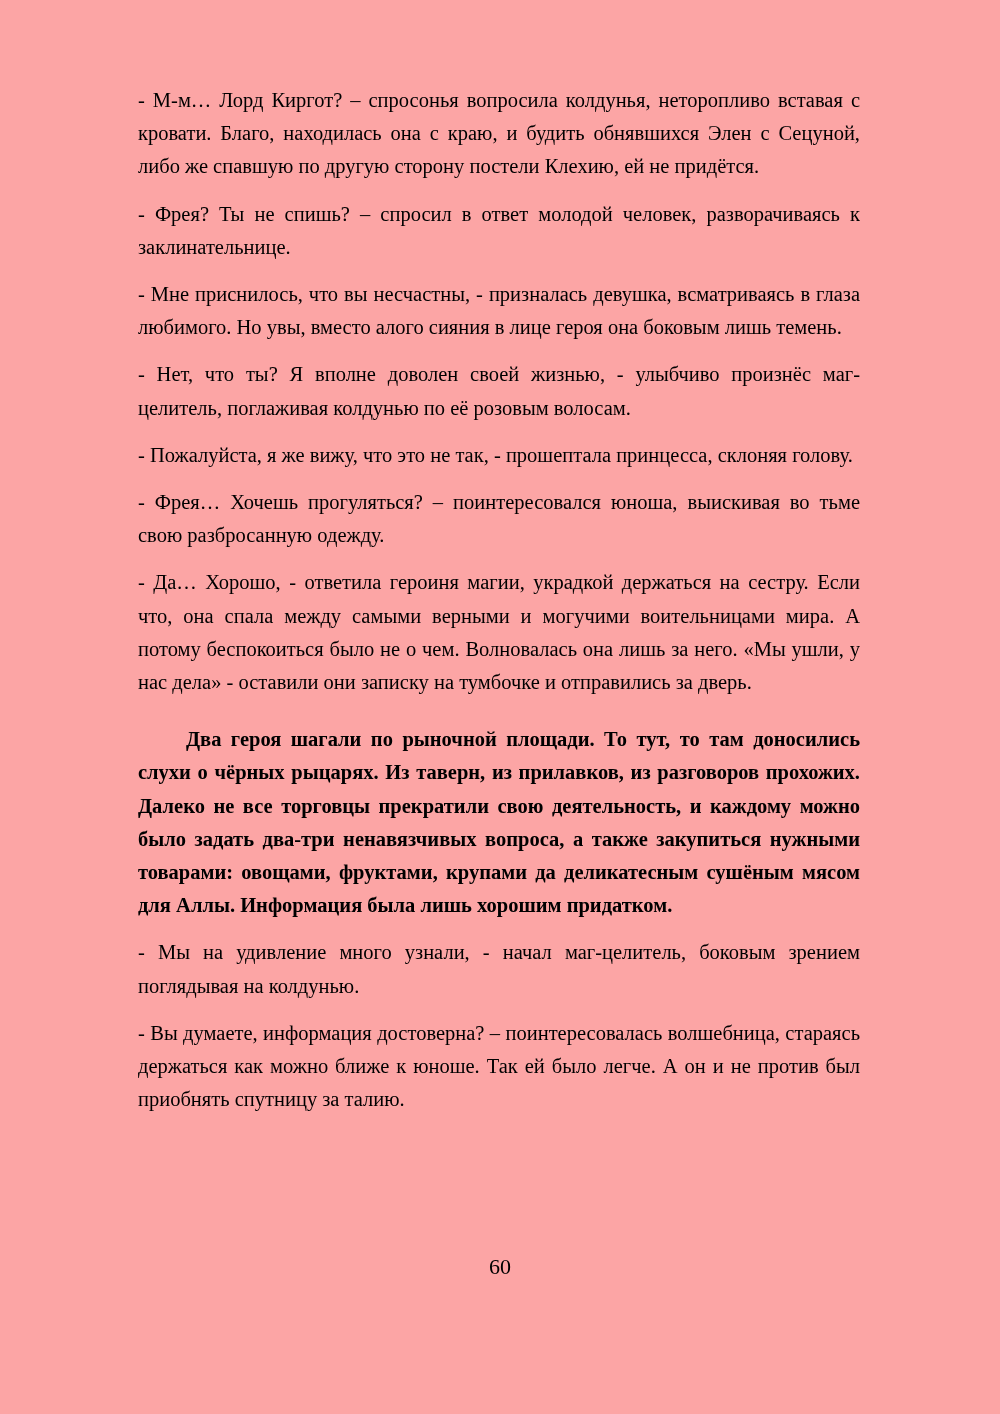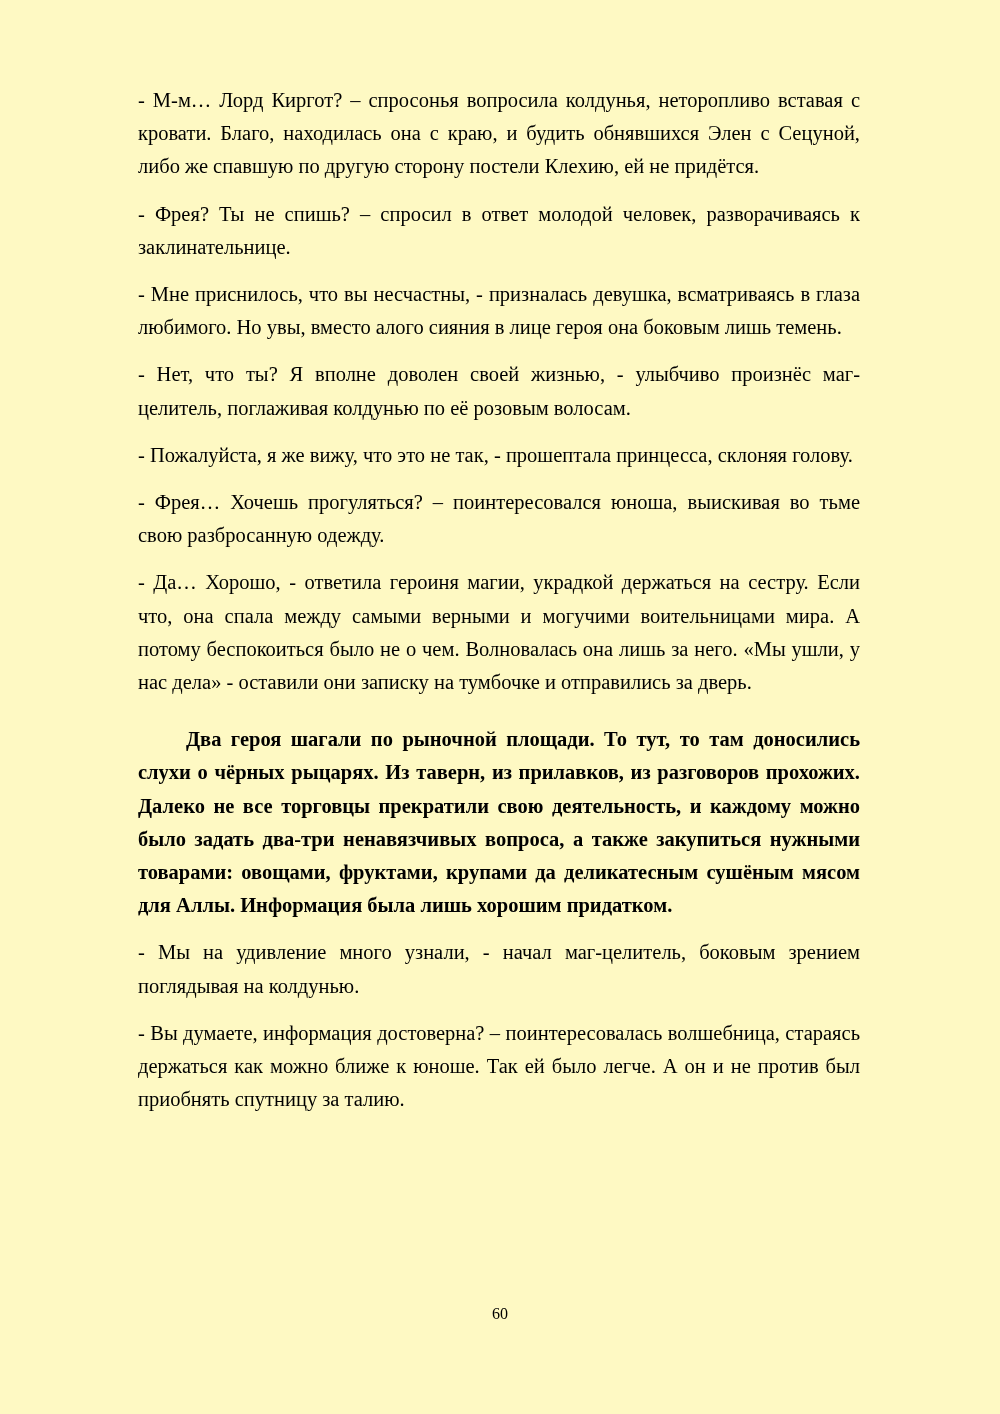--- a/index.html
+++ b/index.html
@@ -11,21 +11,21 @@
     width: 1000px;
     height: 1414px;
     font-family: "Liberation Serif", "DejaVu Serif", serif;
     color: #000000;
   }
   .page {
     position: relative;
     width: 1000px;
     height: 1414px;
     box-sizing: border-box;
-    background: #fef9c3;
+    background: #fca5a5;
     overflow: hidden;
   }
   .content {
     position: absolute;
     left: 138px;
     top: 84px;
     width: 722px;
   }
   .para {
     font-size: 20.5px;
@@ -39,23 +39,23 @@
     text-indent: 48px;
   }
   .para.gap-before {
     margin-top: 24px;
     font-weight: bold;
   }
   .page-number {
     position: absolute;
     left: 0;
     right: 0;
-    top: 1305px;
+    top: 1254px;
     text-align: center;
-    font-size: 16px;
+    font-size: 22px;
     font-family: "Liberation Serif", "DejaVu Serif", serif;
     color: #000000;
   }
 </style>
 </head>
 <body>
 
 <div class="page">
   <div class="content">
     <p class="para">- М-м… Лорд Киргот? – спросонья вопросила колдунья, неторопливо вставая с кровати. Благо, находилась она с краю, и будить обнявшихся Элен с Сецуной, либо же спавшую по другую сторону постели Клехию, ей не придётся.</p>

